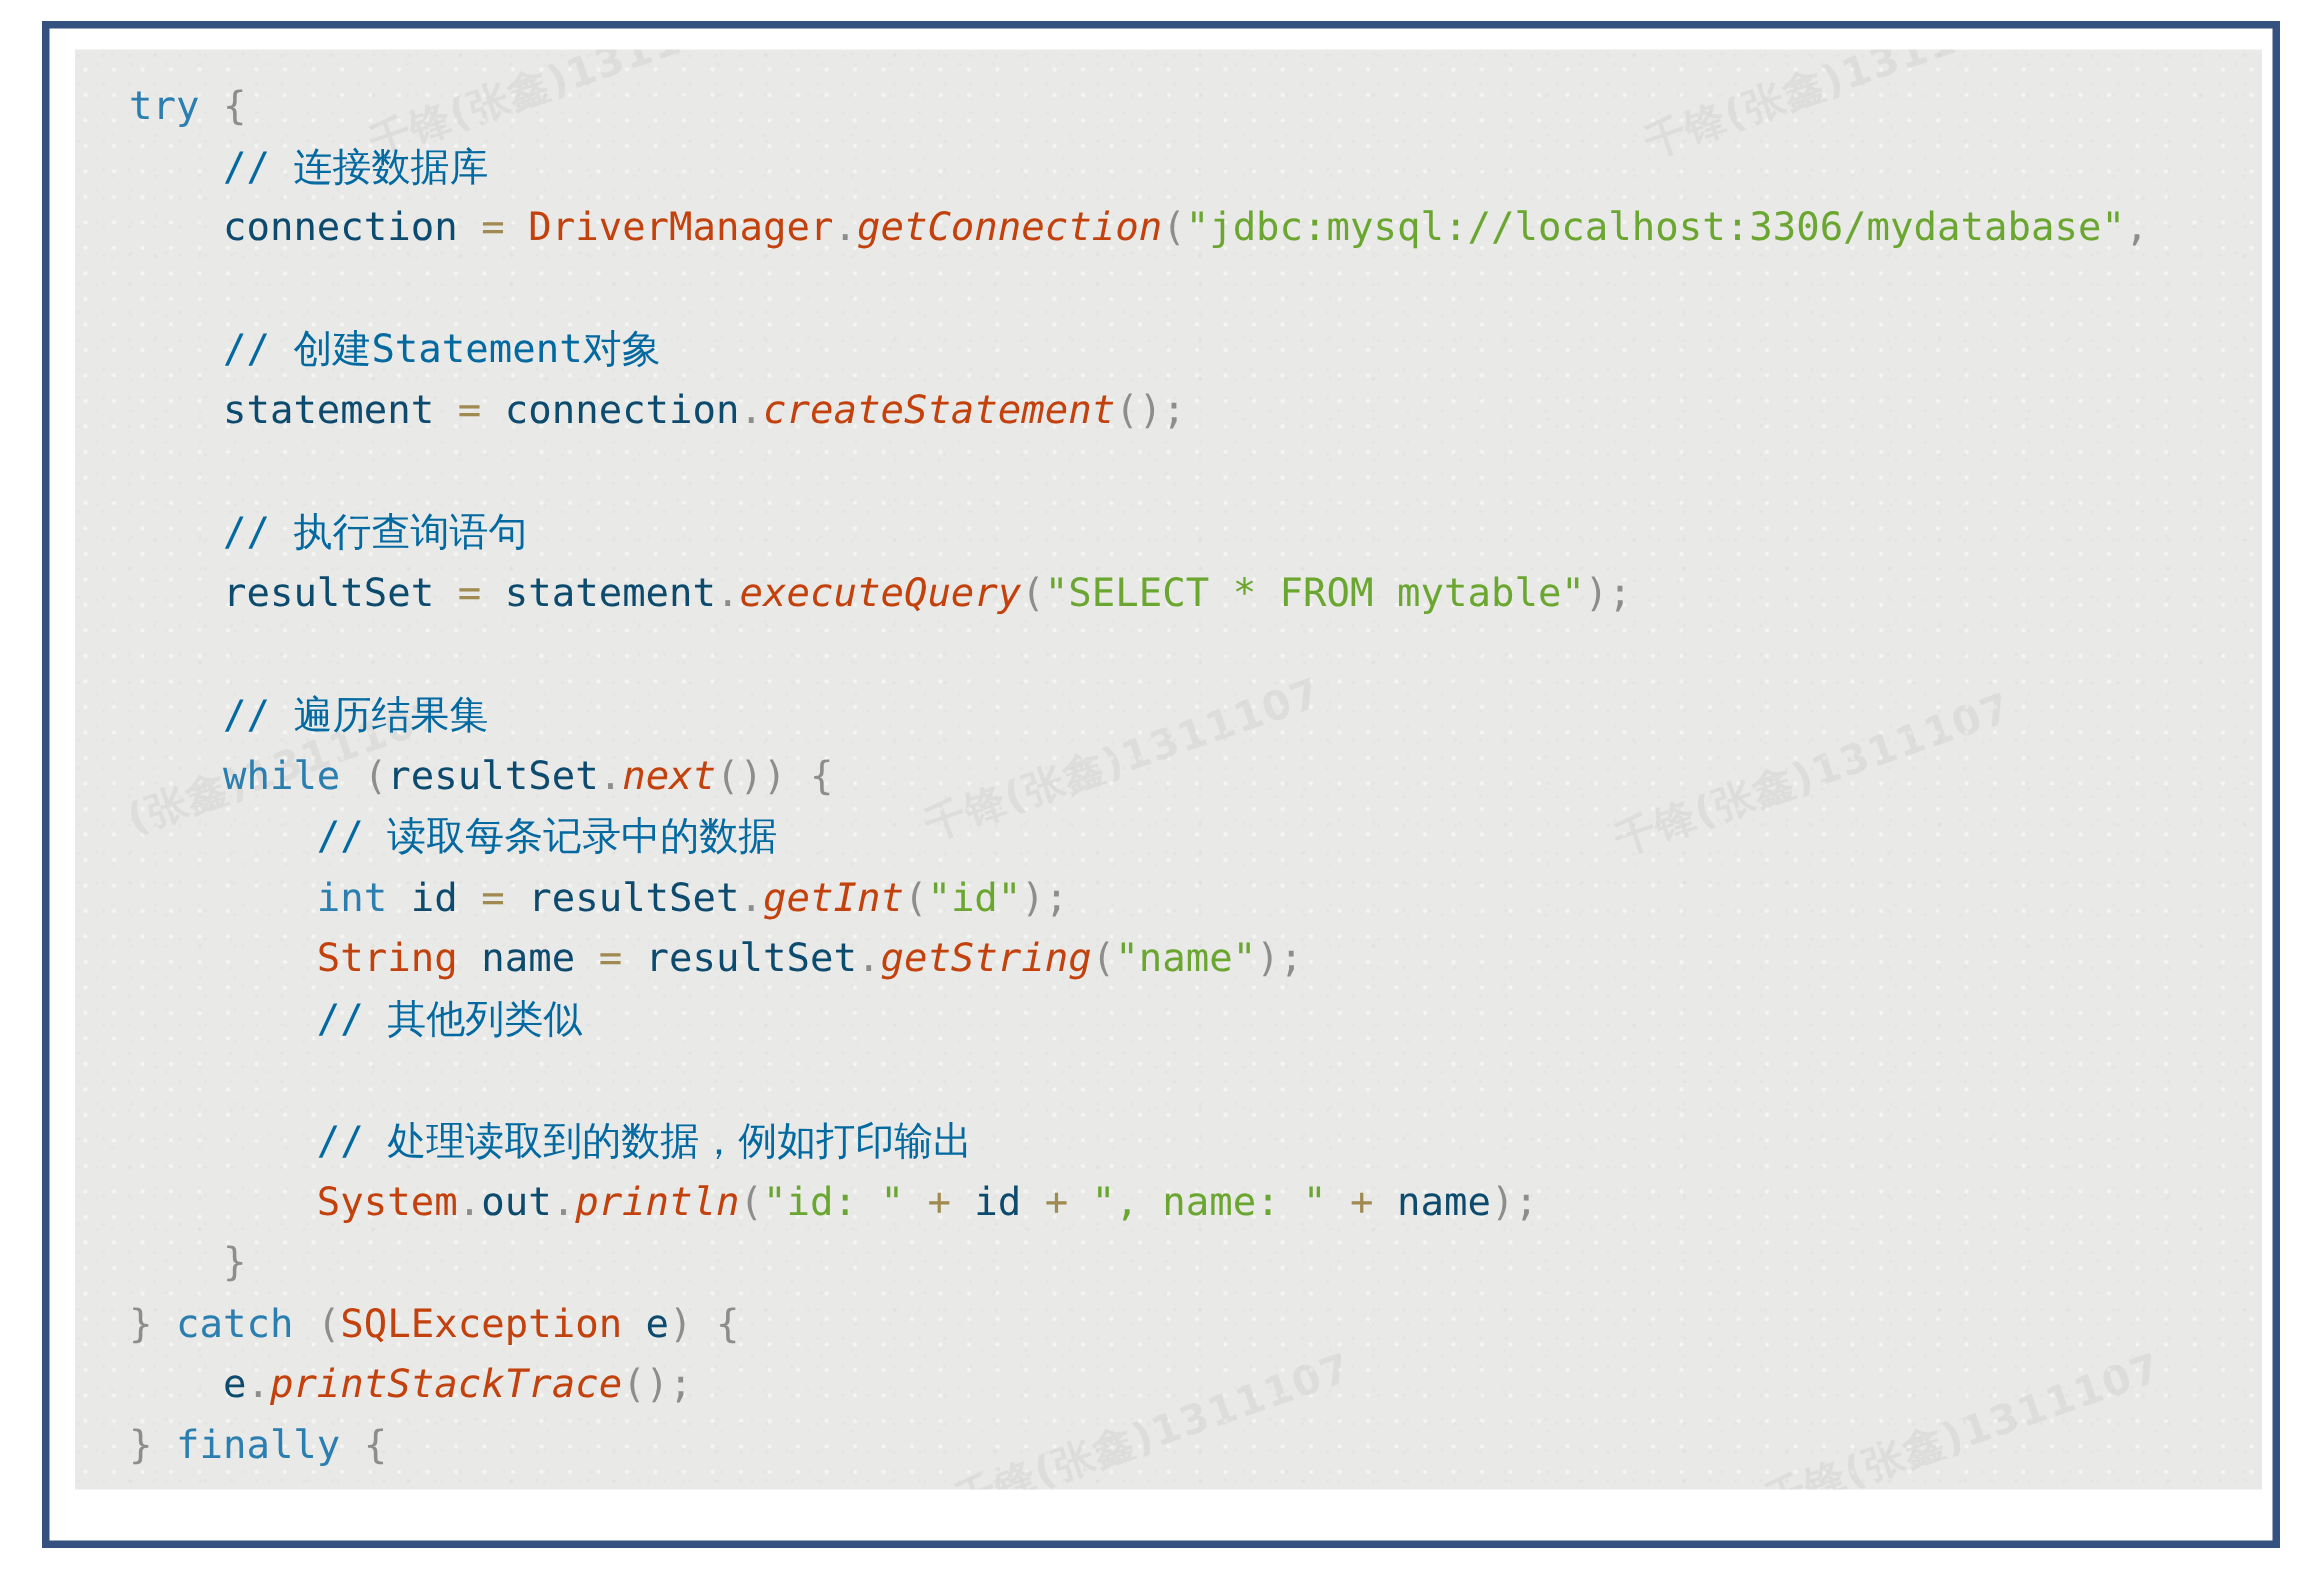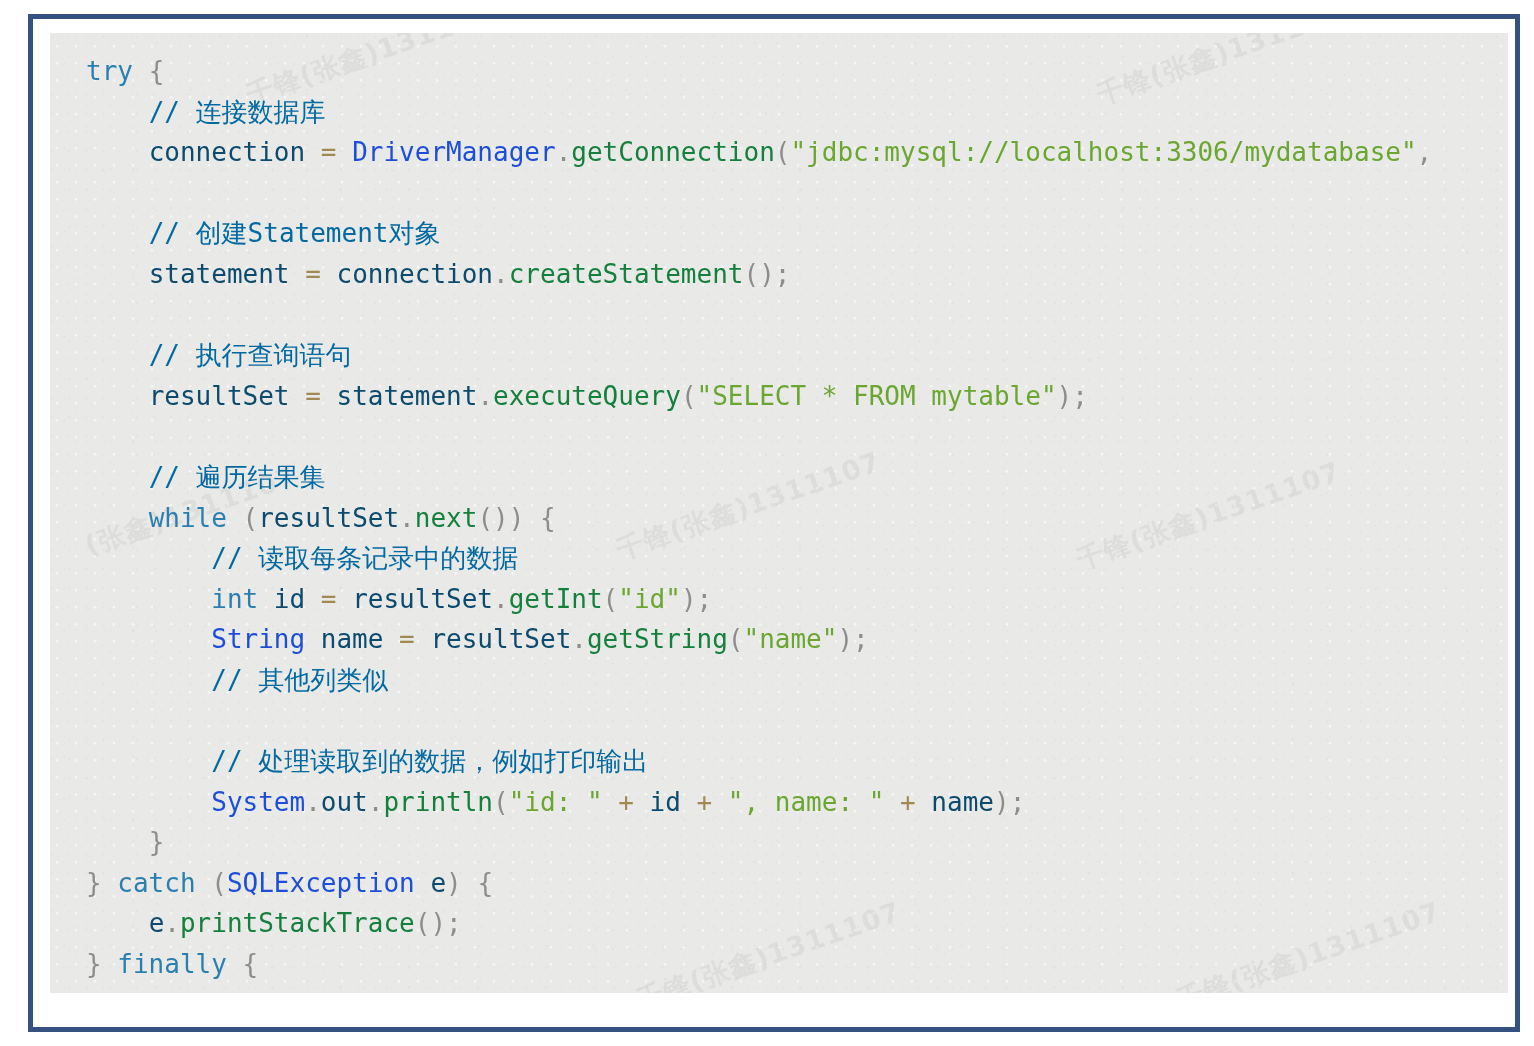--- a/index.html
+++ b/index.html
@@ -88,22 +88,22 @@
   }
 
   .line {
     height: 40.6px;
     white-space: pre;
     padding-left: 36px;
   }
 
   
   .kw   { color: #2a7fb0; }   
-  .cls  { color: #1d4ed8; }   
-  .fn   { color: #15803d; }   
+  .cls  { color: #c2410c; }   
+  .fn   { color: #c2410c; font-style: italic; }   
   .str  { color: #6aa630; }   
   .cmt  { color: #0369a1; }   
   .pun  { color: #8d8d8d; }   
   .op   { color: #a08a52; }   
   .pln  { color: #0c4a6e; }   
 </style>
 </head>
 <body>
 
 <div id="page">

